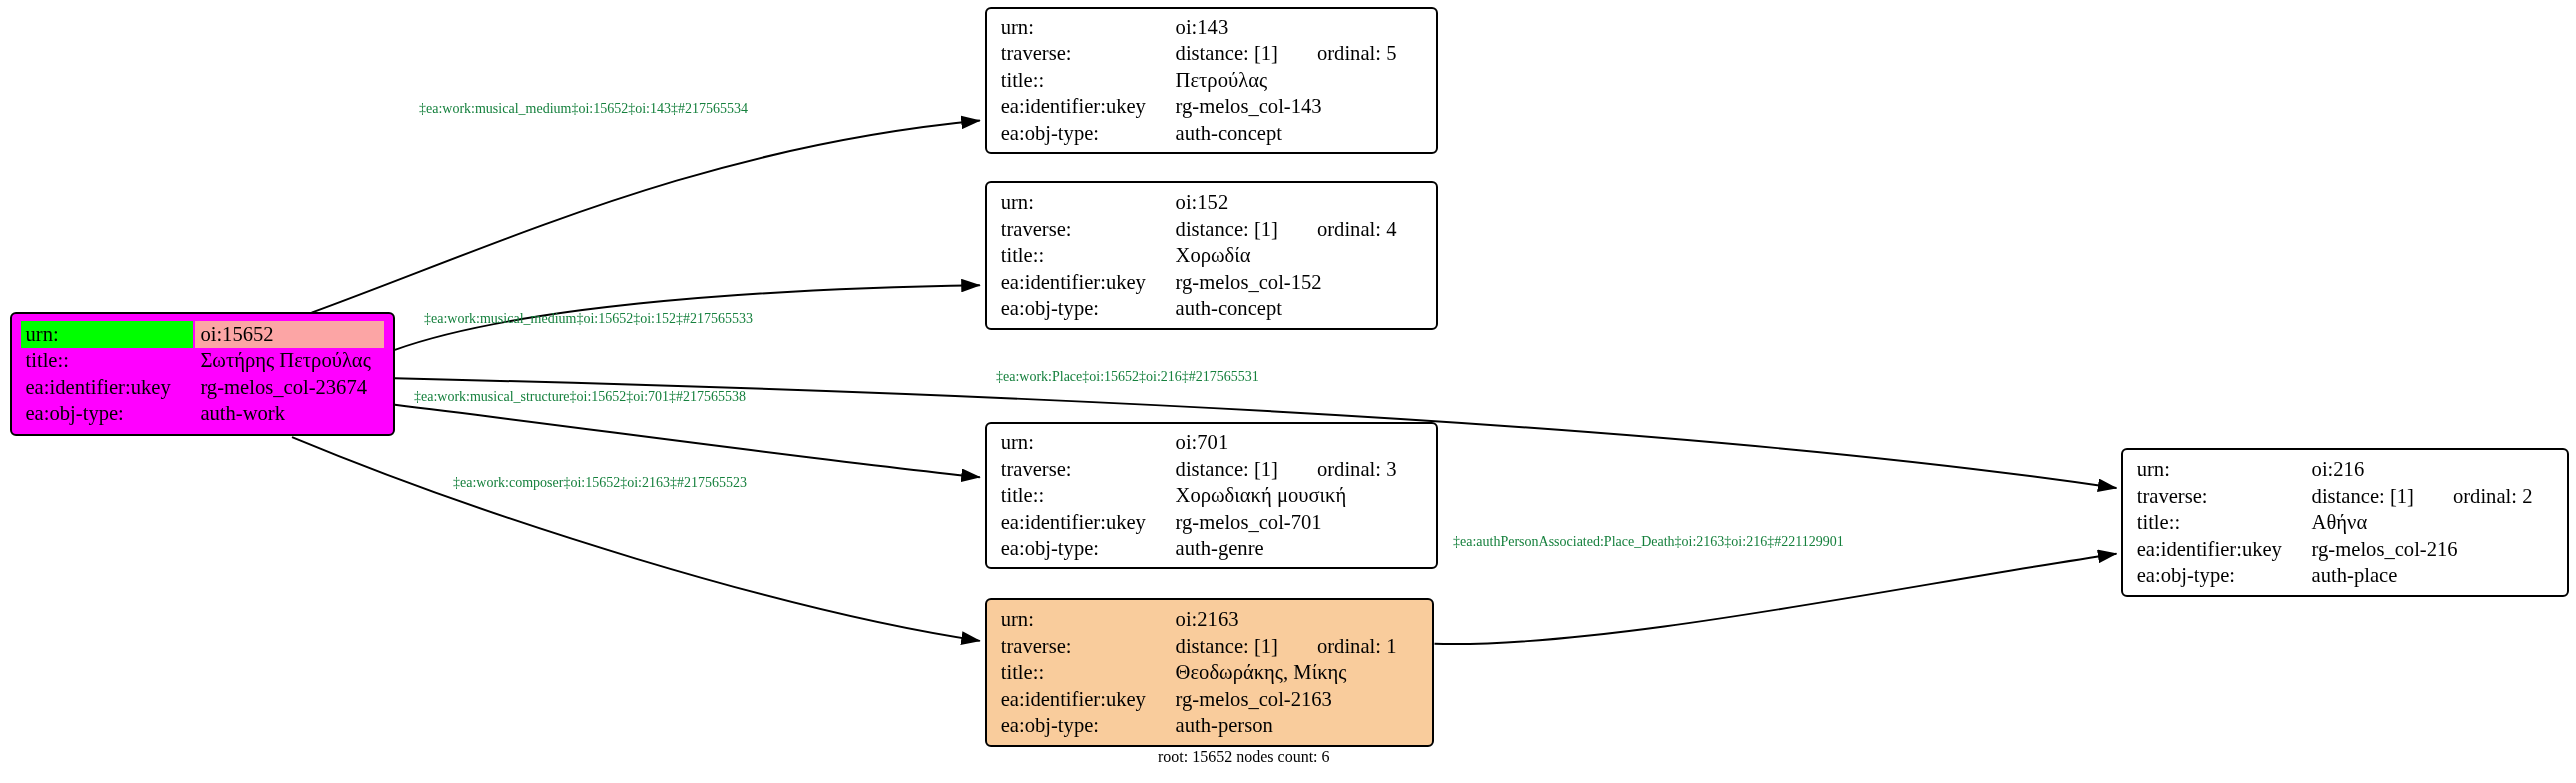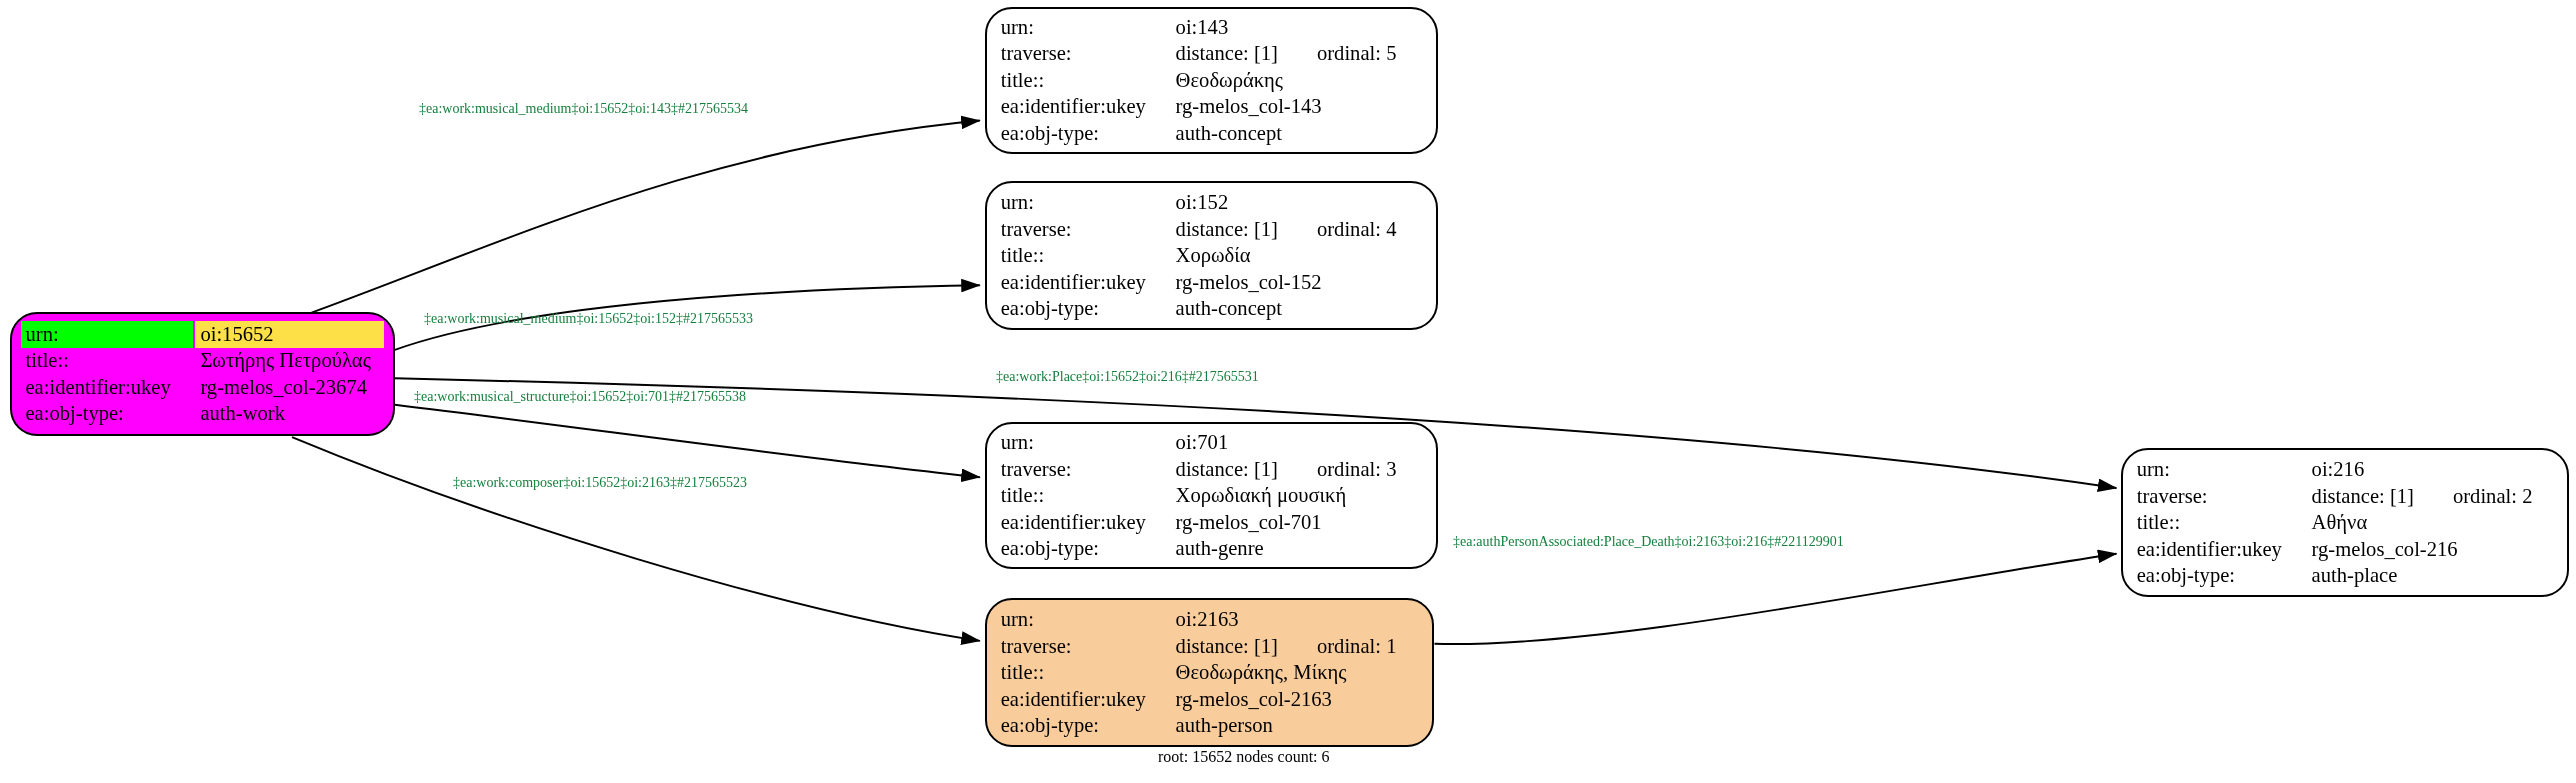--- a/index.html
+++ b/index.html
@@ -10,21 +10,21 @@
     font-family: "Liberation Serif", "DejaVu Serif", serif;
     overflow: hidden;
   }
   .canvas { position: absolute; inset: 0; }
   #edges-svg { position: absolute; left: 0; top: 0; }
   .edge { fill: none; stroke: #000000; stroke-width: 2px; }
   .graph-node {
     position: absolute;
     box-sizing: border-box;
     border: 2px solid #000000;
-    border-radius: 27px;
+    border-radius: 6px;
     padding: 5.9px 8.8px;
     display: flex;
     align-items: center;
     background: #ffffff;
   }
   .node-rows { display: grid; grid-auto-rows: 26.5px; flex: 1; min-width: 0; }
   .node-row { display: grid; grid-template-columns: 172px 1fr; column-gap: 2.9px; }
   .cell {
     display: flex; align-items: center;
     padding: 0 4.9px;
@@ -72,21 +72,21 @@
       <div class="edge-label" style="left: 414px; top: 385px;">‡ea:work:musical_structure‡oi:15652‡oi:701‡#217565538</div>
       <div class="edge-label" style="left: 996px; top: 365px;">‡ea:work:Place‡oi:15652‡oi:216‡#217565531</div>
       <div class="edge-label" style="left: 453px; top: 471px;">‡ea:work:composer‡oi:15652‡oi:2163‡#217565523</div>
       <div class="edge-label" style="left: 1453px; top: 530px;">‡ea:authPersonAssociated:Place_Death‡oi:2163‡oi:216‡#221129901</div>
     </div>
   <div id="nodes-layer">
       <div class="graph-node" style="left: 9.8px; top: 312px; width: 385px; height: 124px; background: rgb(255, 0, 255);">
     <div class="node-rows">
           <div class="node-row">
             <div class="cell" style="background: rgb(0, 255, 0);">urn:</div>
-            <div class="cell" style="background: #fde047; text-align: center;">
+            <div class="cell" style="background: #fca5a5; text-align: center;">
               <span>oi:15652</span>
             </div>
           </div>
           <div class="node-row">
             <div class="cell">title::</div>
             <div class="cell">
               <span>Σωτήρης Πετρούλας</span>
             </div>
           </div>
           <div class="node-row">
@@ -114,21 +114,21 @@
           <div class="node-row">
             <div class="cell">traverse:</div>
             <div class="cell">
               <span>distance: [1]</span>
               <span class="value2">ordinal: 5</span>
             </div>
           </div>
           <div class="node-row">
             <div class="cell">title::</div>
             <div class="cell">
-              <span>Θεοδωράκης</span>
+              <span>Πετρούλας</span>
             </div>
           </div>
           <div class="node-row">
             <div class="cell">ea:identifier:ukey</div>
             <div class="cell">
               <span>rg-melos_col-143</span>
             </div>
           </div>
           <div class="node-row">
             <div class="cell">ea:obj-type:</div>

